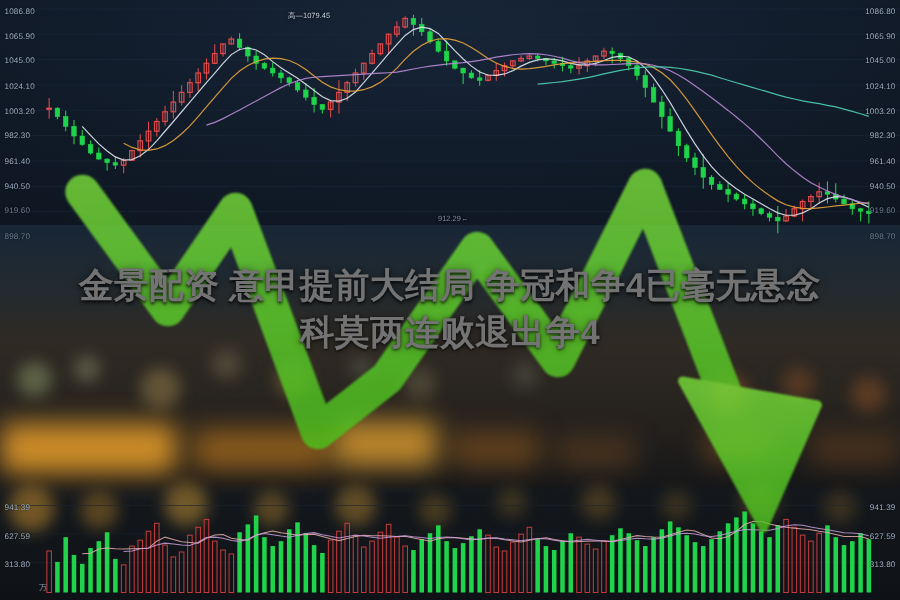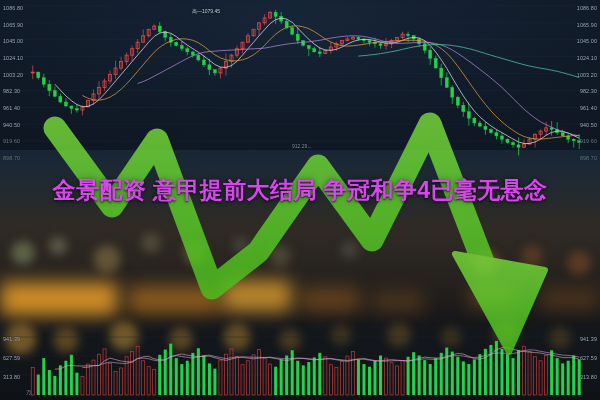--- a/index.html
+++ b/index.html
@@ -53,21 +53,21 @@
     position:absolute; font-size:5px; color:#c8d4e0; white-space:nowrap;
     line-height:1; text-shadow:0 0 2px #000;
   }
 
   
   #arrow{ position:absolute; left:0; top:0; width:600px; height:400px; }
 
   
   .headline{
     position:absolute; left:0; width:600px; text-align:center;
-    color:#d946ef; font-weight:bold; line-height:1.05;
+    color:#737373; font-weight:bold; line-height:1.05;
     text-shadow:
       0 1px 2px rgba(0,0,0,.75),
       0 0 6px rgba(0,0,0,.45);
     letter-spacing:.4px;
     font-family:"Liberation Sans","DejaVu Sans",sans-serif;
   }
   #line1{ top:178px; font-size:23px; }
   #line2{ top:209px; font-size:23px; }
 
   .vol-unit{
@@ -495,14 +495,15 @@
                L 258 252
                L 318 166
                L 372 240
                L 430 124" fill="none" stroke="url(#agrad)" stroke-width="23" stroke-linecap="round" stroke-linejoin="round"></path>
       <path d="M 430 124 L 500 306" fill="none" stroke="url(#agrad)" stroke-width="23" stroke-linecap="butt" stroke-linejoin="round"></path>
       <path d="M 455 254 L 545 270 L 509 352 Z" fill="url(#agrad)" stroke="url(#agrad)" stroke-width="6" stroke-linejoin="round"></path>
     </g>
   </svg>
 
   <div class="headline" id="line1">金景配资 意甲提前大结局 争冠和争4已毫无悬念</div>
+  <div class="headline" id="line2">科莫两连败退出争4</div>
 
 </div>
 
 </body></html>

